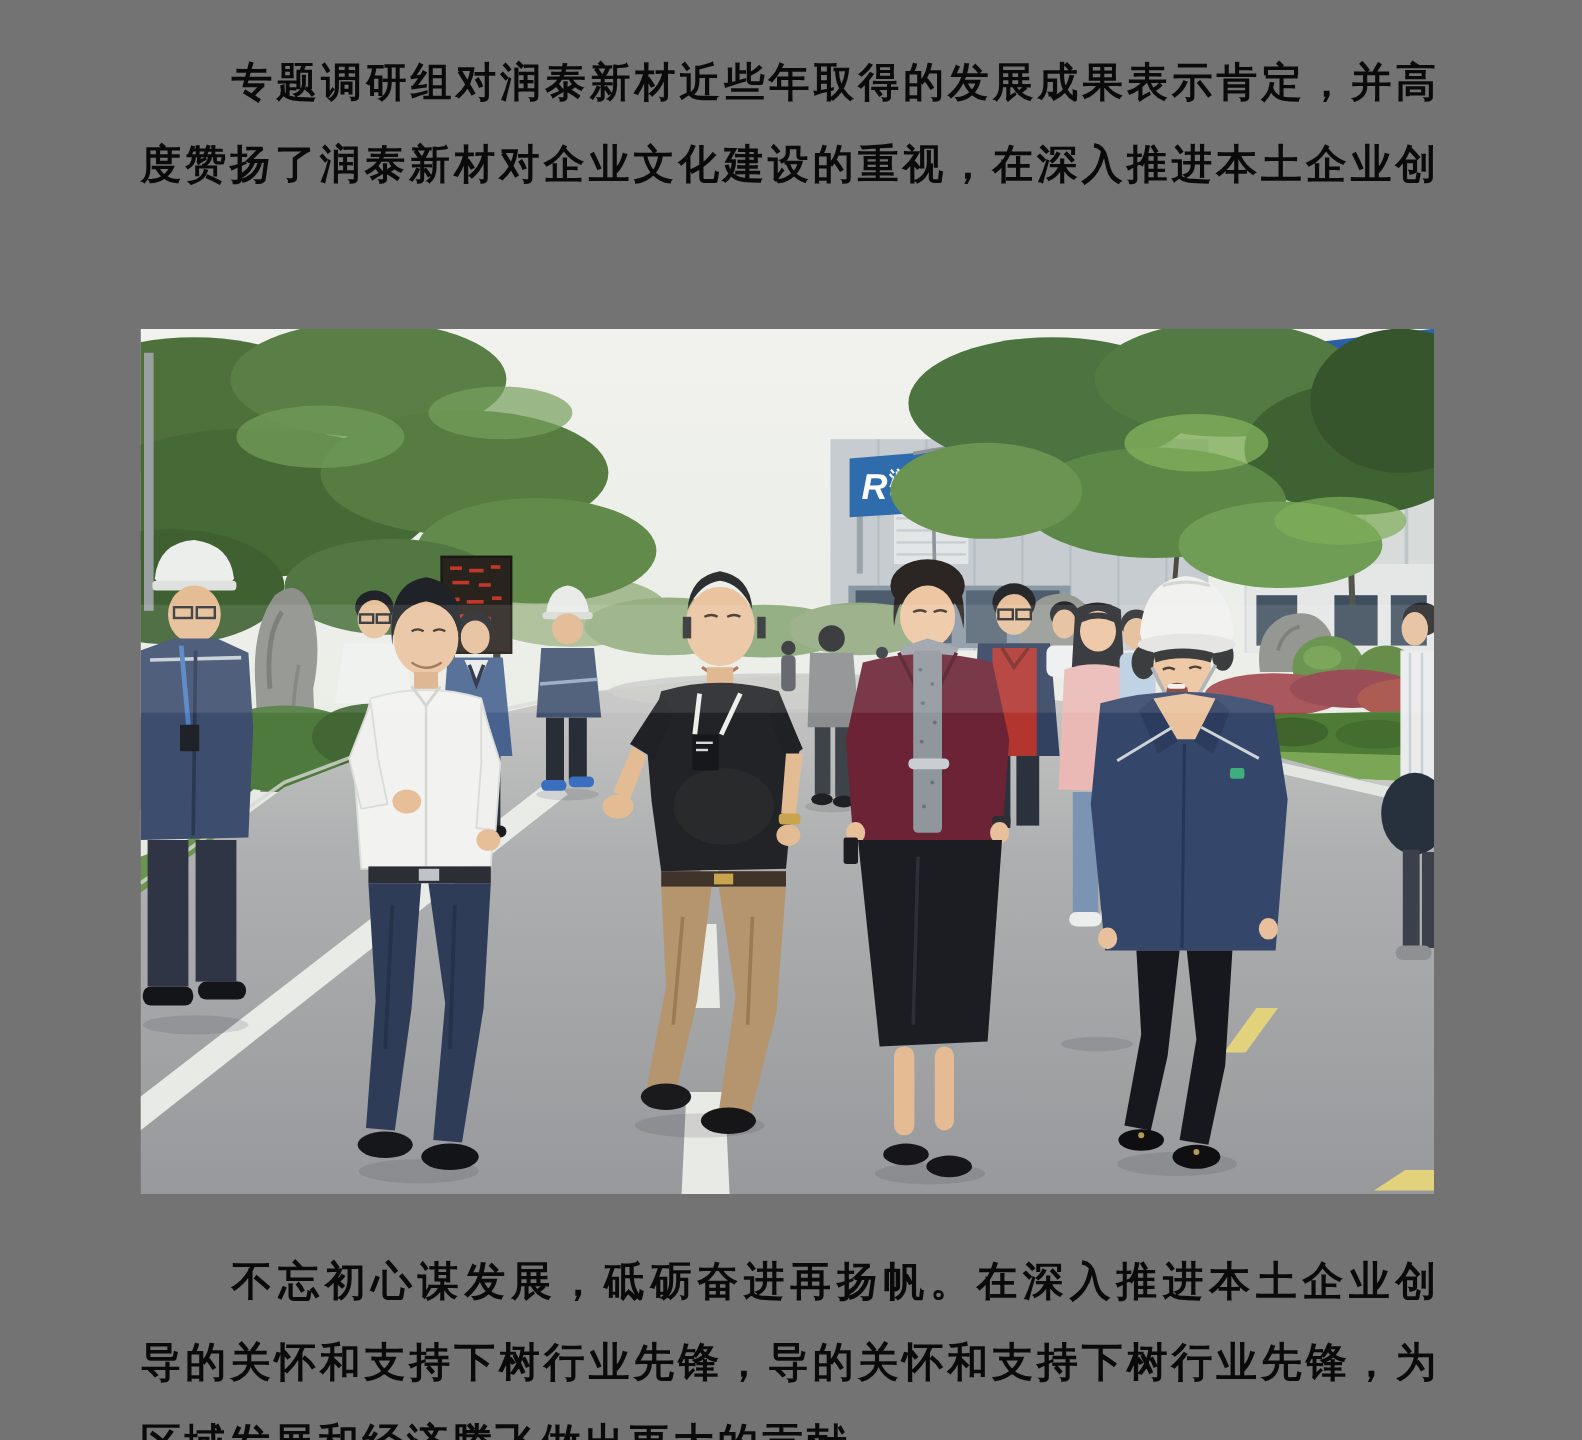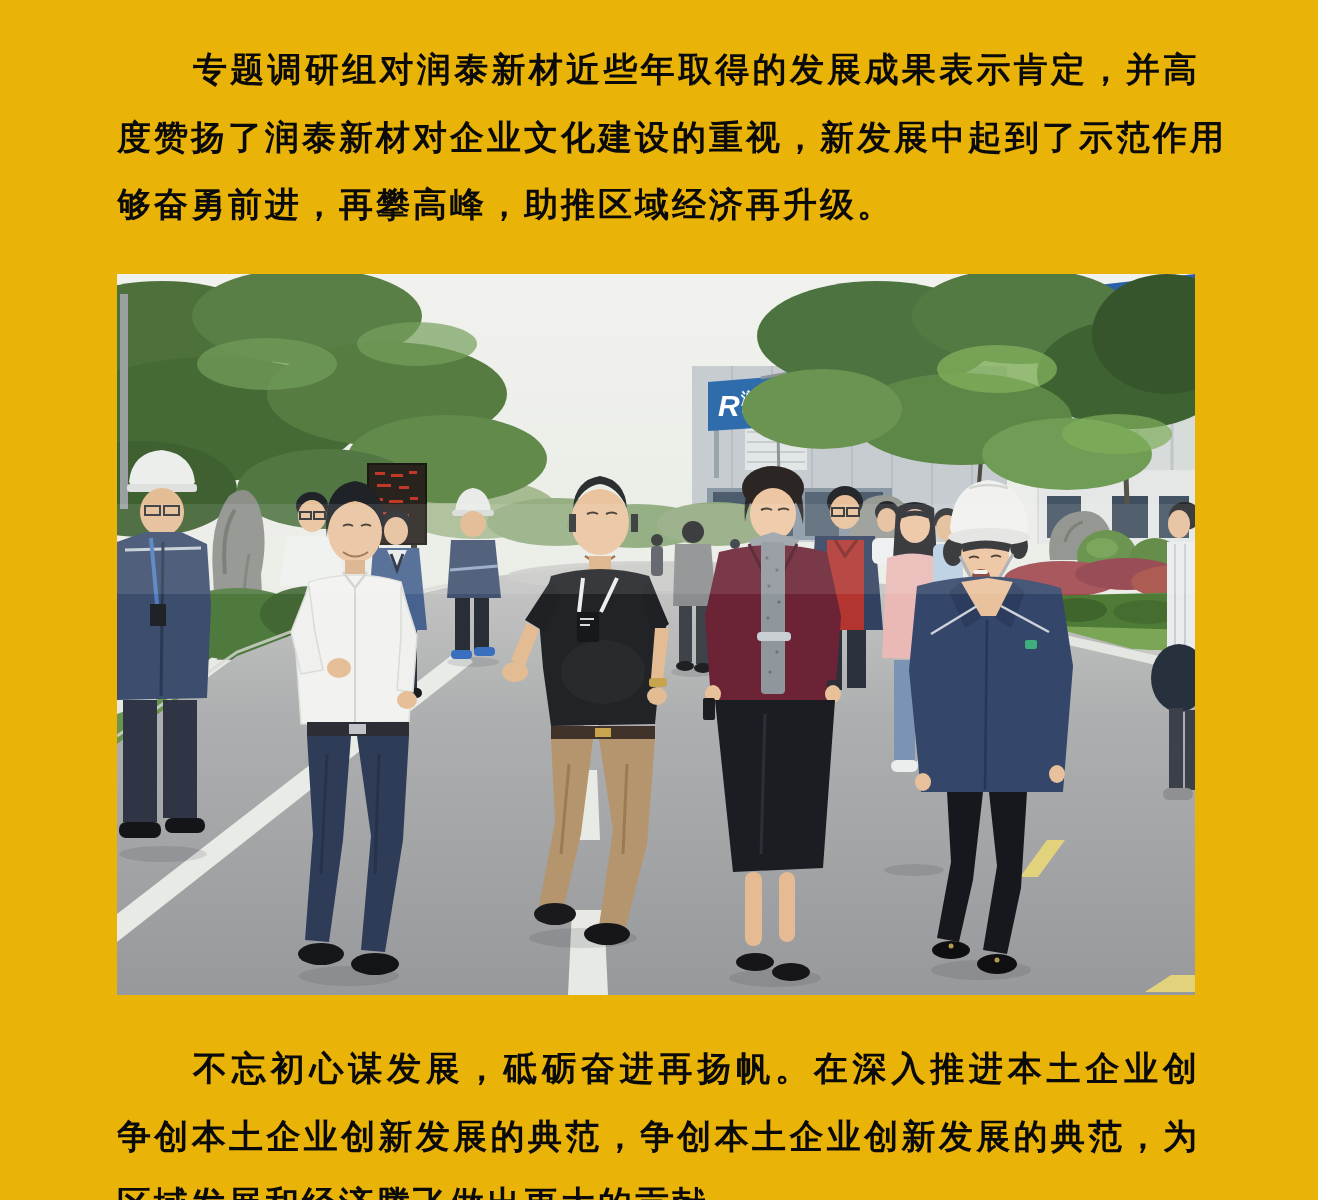--- a/index.html
+++ b/index.html
@@ -1,36 +1,35 @@
 <!DOCTYPE html>
 <html><head>
 <meta charset="utf-8">
 <style>
   html,body{margin:0;padding:0;background:#ffffff;}
-  .page{position:relative;width:1318px;height:1200px;background:#eab308;overflow:hidden;
+  .page{position:relative;width:1318px;height:1200px;background:#737373;overflow:hidden;
         font-family:"Liberation Sans","DejaVu Sans",sans-serif;}
   .para{position:absolute;left:117px;width:1083px;color:#0a0a0a;font-weight:700;
         font-size:34px;line-height:67.5px;letter-spacing:3px;}
   .para-1{top:2px;}
   .para-2{top:1001px;}
   .p-line{display:block;text-align:justify;text-align-last:justify;white-space:nowrap;}
   .p-line--first{text-indent:76px;}
   .p-line--end{text-align-last:left;}
   .photo{position:absolute;left:117px;top:274px;width:1078px;height:721px;overflow:hidden;}
   .photo svg{display:block;}
 </style>
 </head>
 <body>
 
 <div class="page">
 
   <p class="para para-1">
     <span class="p-line p-line--first">专题调研组对润泰新材近些年取得的发展成果表示肯定，并高</span>
-    <span class="p-line">度赞扬了润泰新材对企业文化建设的重视，新发展中起到了示范作用</span>
-    <span class="p-line p-line--end">够奋勇前进，再攀高峰，助推区域经济再升级。</span>
+    <span class="p-line">度赞扬了润泰新材对企业文化建设的重视，在深入推进本土企业创</span>
   </p>
 
   <div class="photo">
   <svg width="1078" height="721" viewBox="0 0 1078 721" xmlns="http://www.w3.org/2000/svg">
     <defs>
       <linearGradient id="gSky" x1="0" y1="0" x2="0" y2="1">
         <stop offset="0" stop-color="#f1f2ee"></stop>
             <stop offset="1" stop-color="#e6e9e2"></stop>
       </linearGradient>
       <linearGradient id="gRoad" x1="0" y1="0" x2="0" y2="1">
@@ -443,17 +442,17 @@
       <circle cx="834" cy="672" r="2.5" fill="#b79a52"></circle>
           <circle cx="880" cy="686" r="2.5" fill="#b79a52"></circle>
     </g>
 
     <rect x="0" y="230" width="1078" height="90" fill="#ffffff" opacity="0.10"></rect>
   </svg>
   </div>
 
   <p class="para para-2">
     <span class="p-line p-line--first">不忘初心谋发展，砥砺奋进再扬帆。在深入推进本土企业创</span>
-    <span class="p-line">争创本土企业创新发展的典范，争创本土企业创新发展的典范，为</span>
+    <span class="p-line">导的关怀和支持下树行业先锋，导的关怀和支持下树行业先锋，为</span>
     <span class="p-line p-line--end">区域发展和经济腾飞做出更大的贡献。</span>
   </p>
 
 </div>
 
 </body></html>

